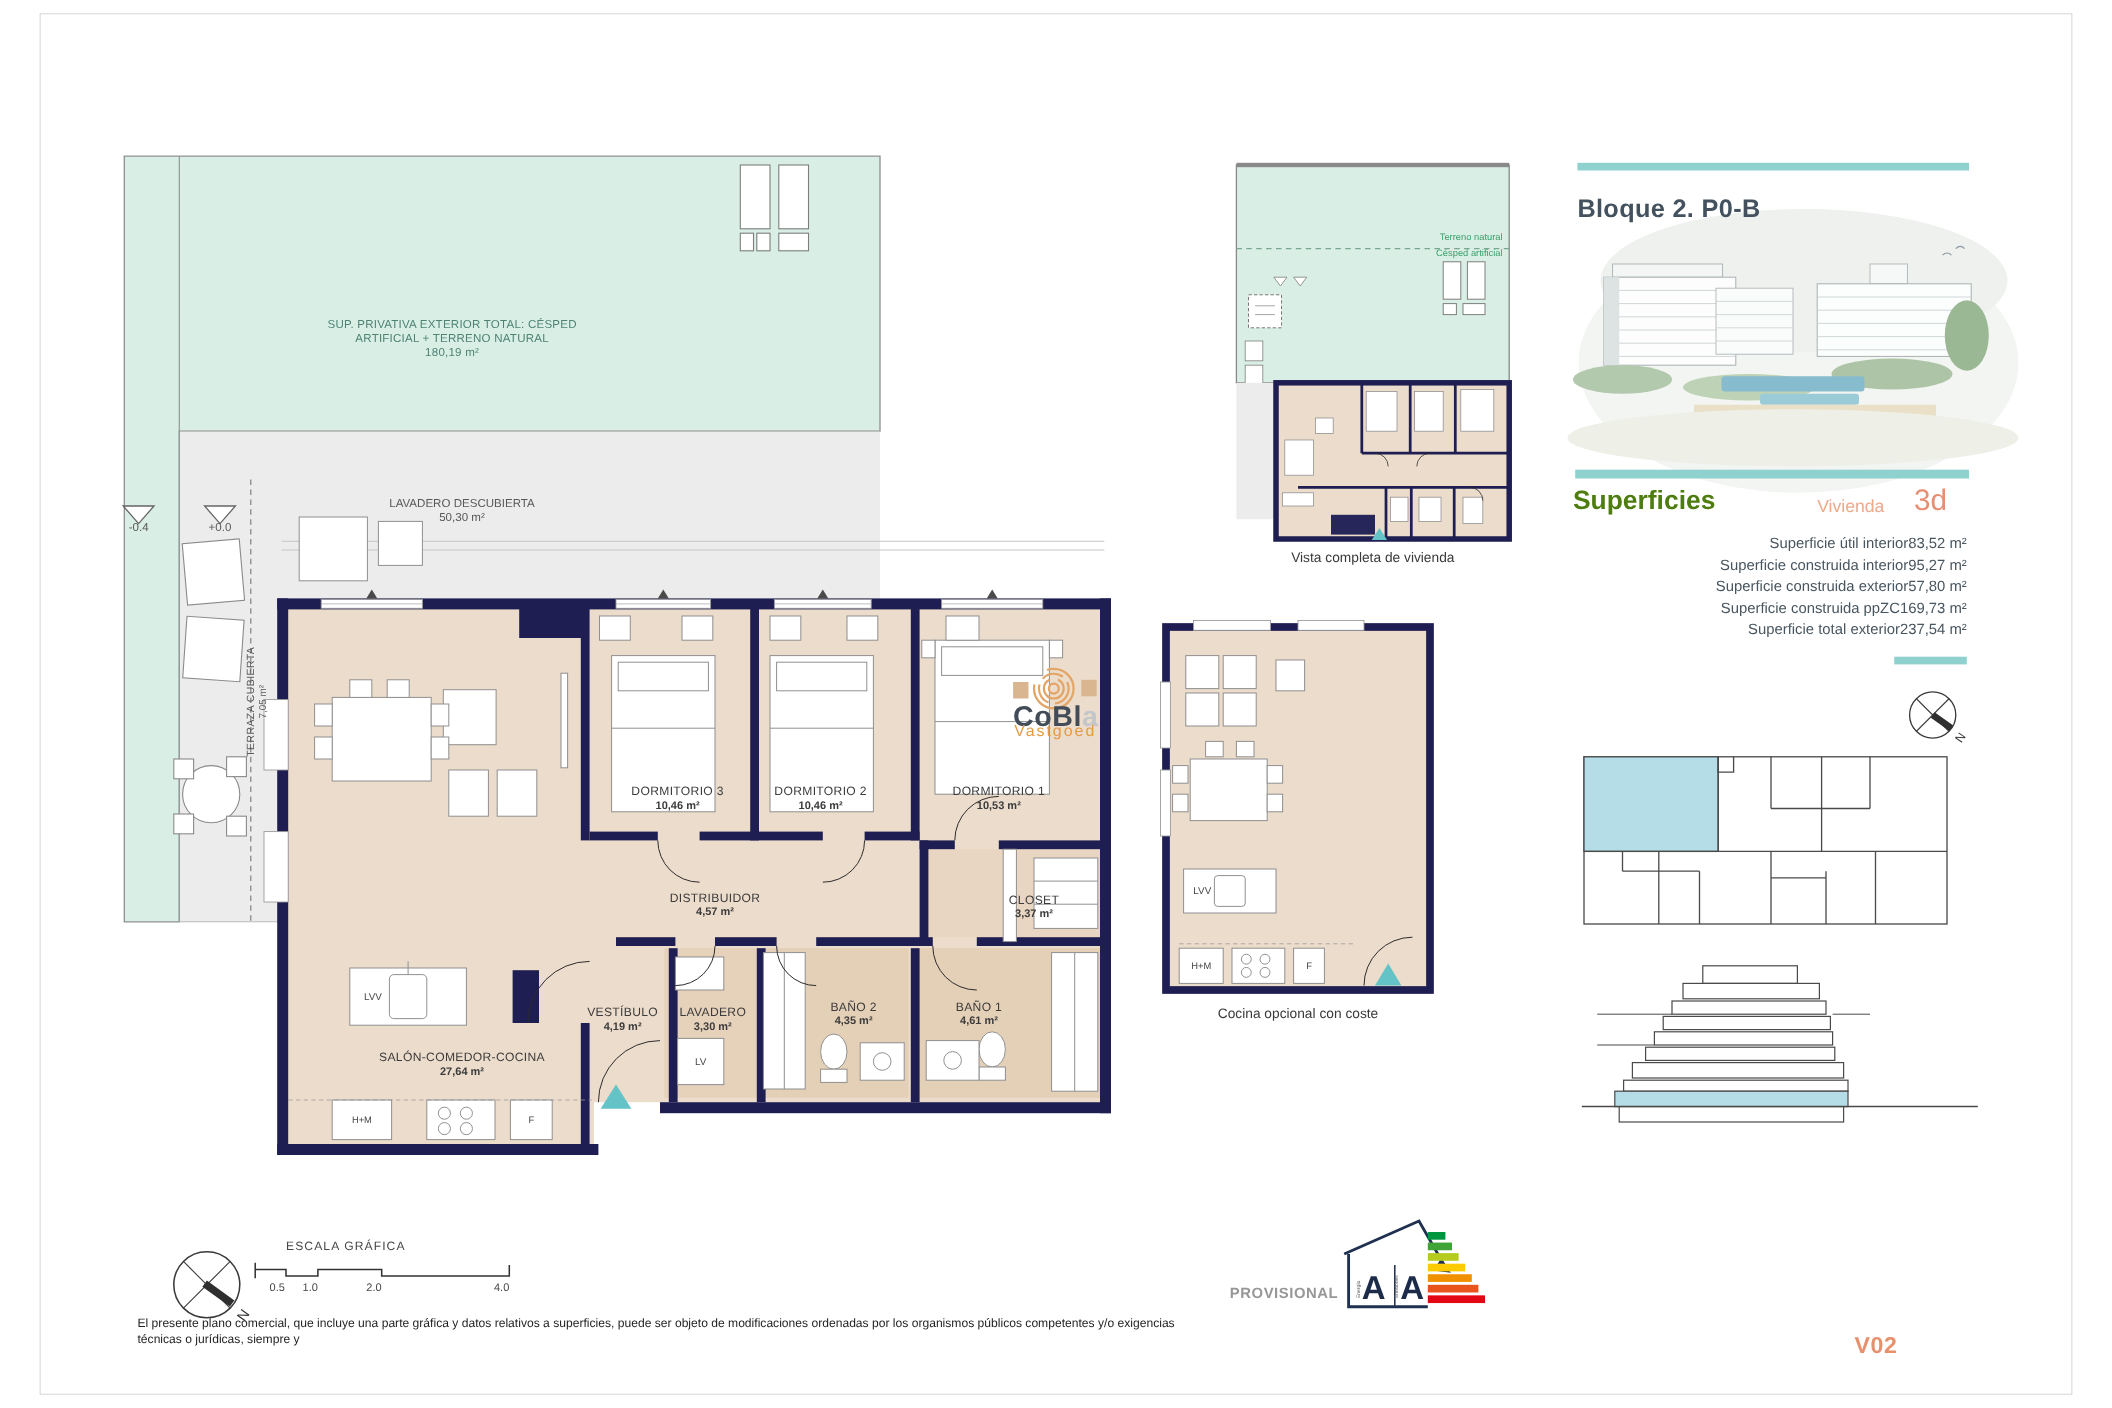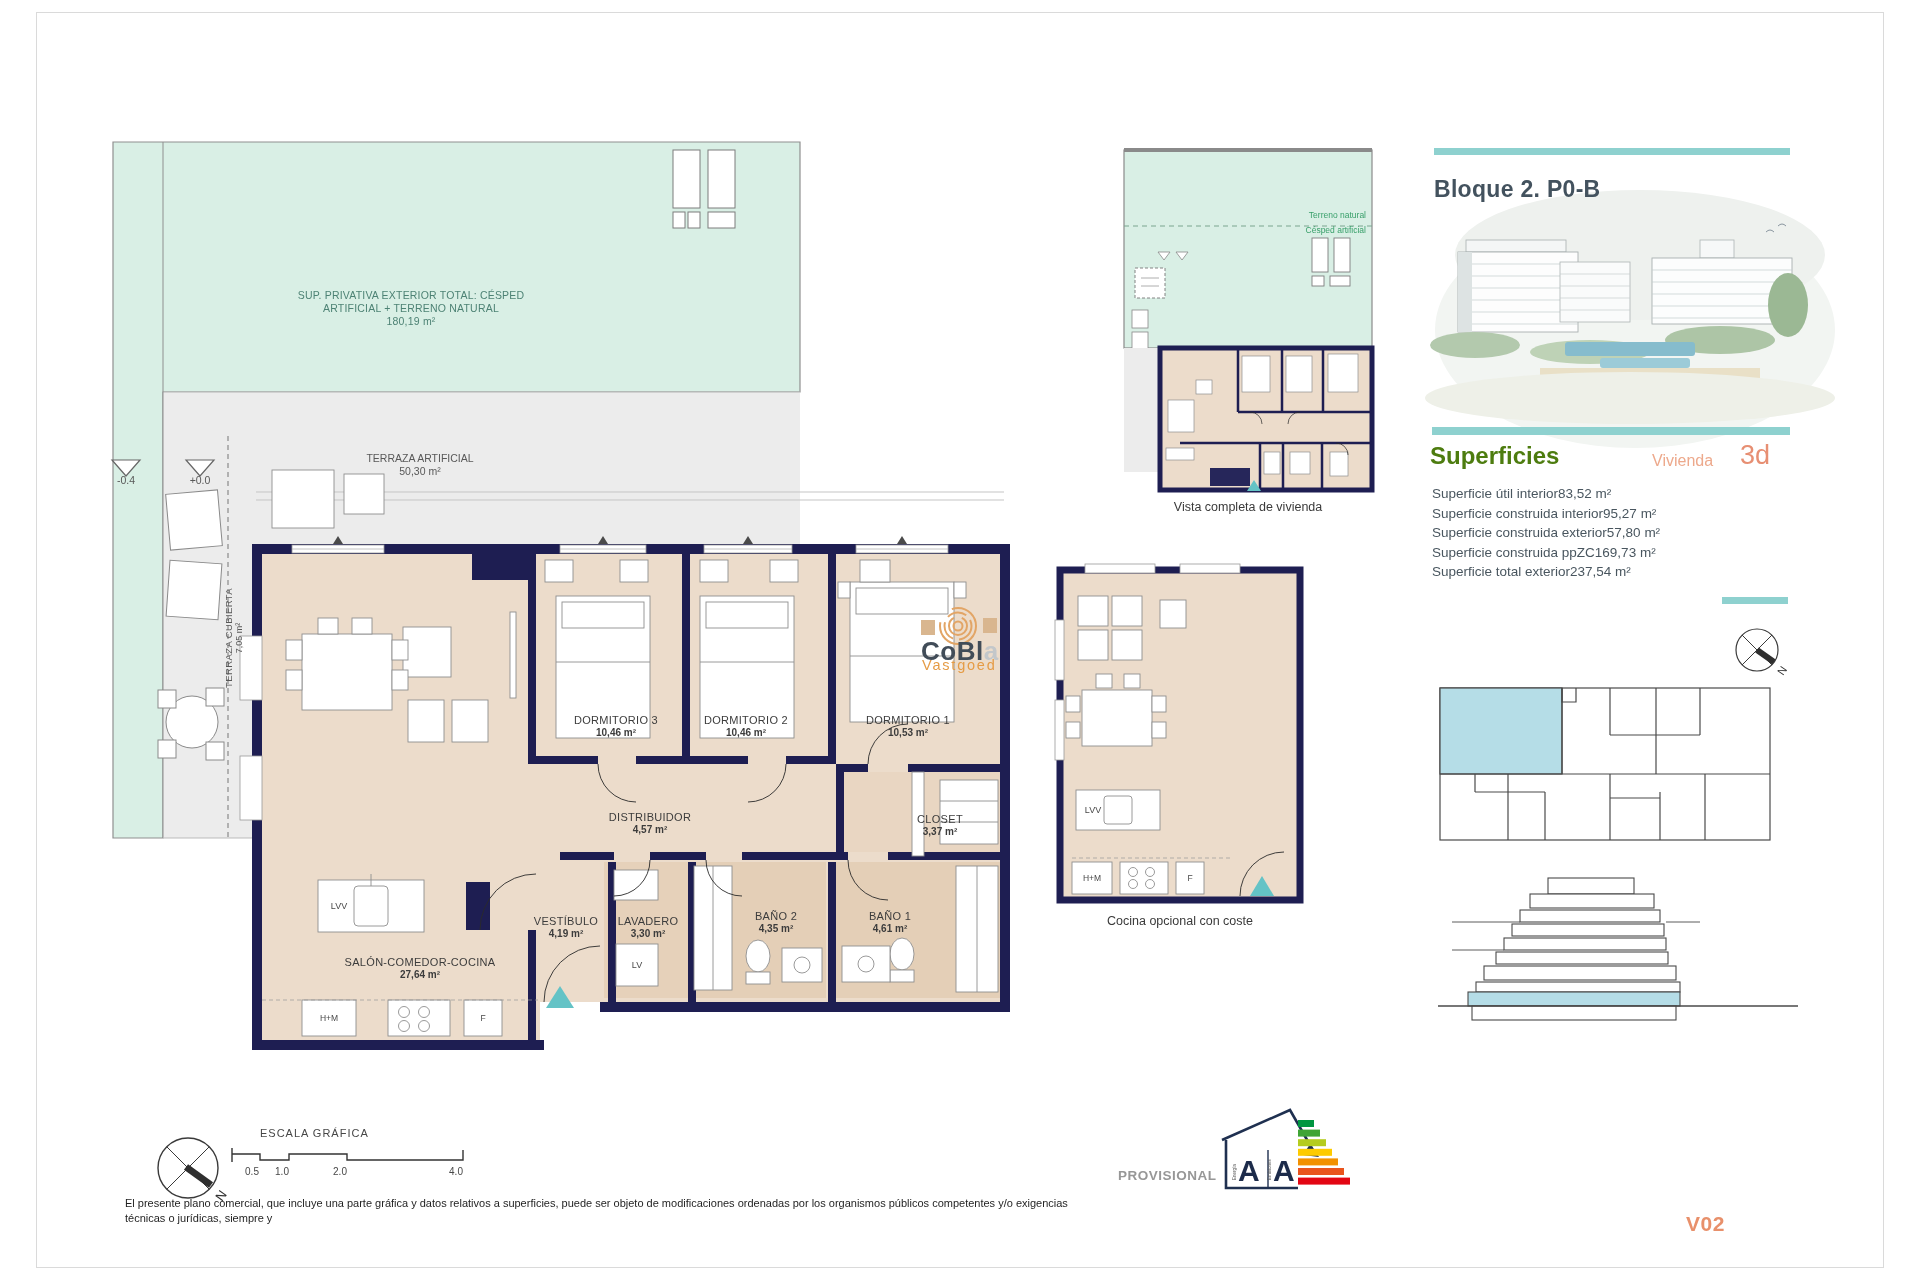--- a/index.html
+++ b/index.html
@@ -17,21 +17,21 @@
   .vlbl{position:absolute;transform:translate(-50%,-50%) rotate(-90deg);text-align:center;
         white-space:nowrap;color:#585858;}
   .vlbl .nm{font-size:9.5px;letter-spacing:.4px;}
   .vlbl .ar{font-size:9px;}
   .mini-green{font-size:8.5px;color:#3aa06b;text-align:right;position:absolute;transform:none;line-height:11px;}
   .blk-title{position:absolute;font-size:23px;font-weight:bold;color:#43525e;letter-spacing:.3px;}
   .sup-title{position:absolute;font-size:24px;font-weight:bold;color:#4d7c0f;}
   .viv{position:absolute;font-size:16px;color:#eda98c;}
   .viv3d{position:absolute;font-size:27px;color:#e78f73;}
   .sup-table{position:absolute;left:1432px;top:486px;width:356px;}
-  .sup-row{display:flex;justify-content:flex-start;font-size:13.5px;color:#49565f;height:19.6px;align-items:flex-start;}
+  .sup-row{display:flex;justify-content:flex-end;font-size:13.5px;color:#49565f;height:19.6px;align-items:flex-start;}
   .rule{position:absolute;background:#8ed1cf;}
   .v02{position:absolute;font-size:21px;font-weight:bold;color:#e8906b;letter-spacing:.5px;}
   .prov{position:absolute;font-size:13.5px;font-weight:bold;color:#979797;letter-spacing:.5px;}
   .escala{position:absolute;font-size:11px;color:#474747;letter-spacing:1px;}
   .tick{position:absolute;font-size:10px;color:#474747;transform:translateX(-50%);text-align:center;}
   .discl{position:absolute;left:125px;top:1196px;width:958px;font-size:11px;color:#1f1f1f;line-height:14.5px;}
   .wm-brand{position:absolute;left:921px;top:636px;font-size:26px;font-weight:bold;color:#414c58;letter-spacing:.5px;}
   .wm-brand .tail{color:#c3c7ca;}
   .wm-sub{position:absolute;left:922px;top:657px;font-size:14.5px;color:#e59b45;letter-spacing:1.8px;}
 </style>
@@ -450,21 +450,21 @@
       <text x="1190" y="881" font-size="8.5">F</text>
     </g>
   </svg>
 
   <div class="lbl site-note" style="left:411px;top:289px">
     <div>SUP. PRIVATIVA EXTERIOR TOTAL: CÉSPED</div>
     <div>ARTIFICIAL + TERRENO NATURAL</div>
     <div>180,19 m²</div>
   </div>
   <div class="lbl terr" style="left:420px;top:452px">
-    <div>TERRAZA ARTIFICIAL</div>
+    <div>LAVADERO DESCUBIERTA</div>
     <div>50,30 m²</div>
   </div>
   <div class="vlbl" style="left:233px;top:638px">
     <div class="nm">TERRAZA CUBIERTA</div>
     <div class="ar">7,05 m²</div>
   </div>
   <div class="lbl lvl" style="left:126px;top:444px">-0.4</div>
   <div class="lbl lvl" style="left:200px;top:444px">+0.0</div>
 
   <div class="room lbl" style="left:420px;top:956px">

